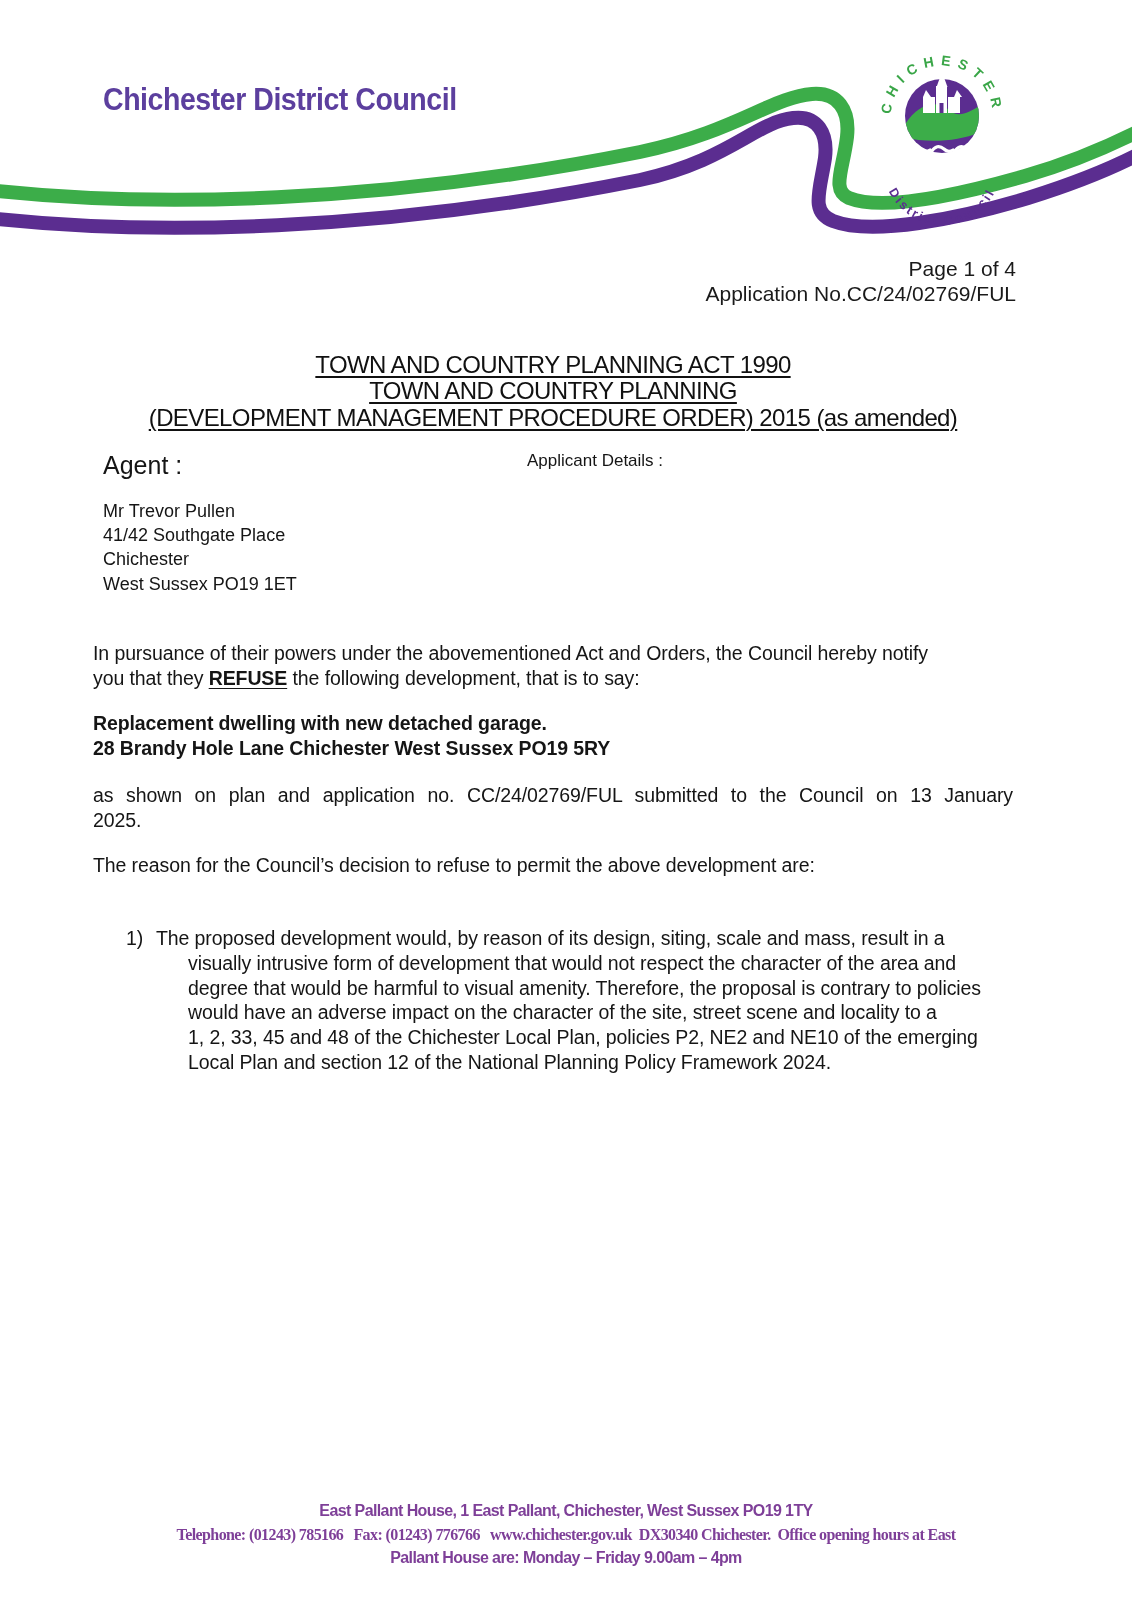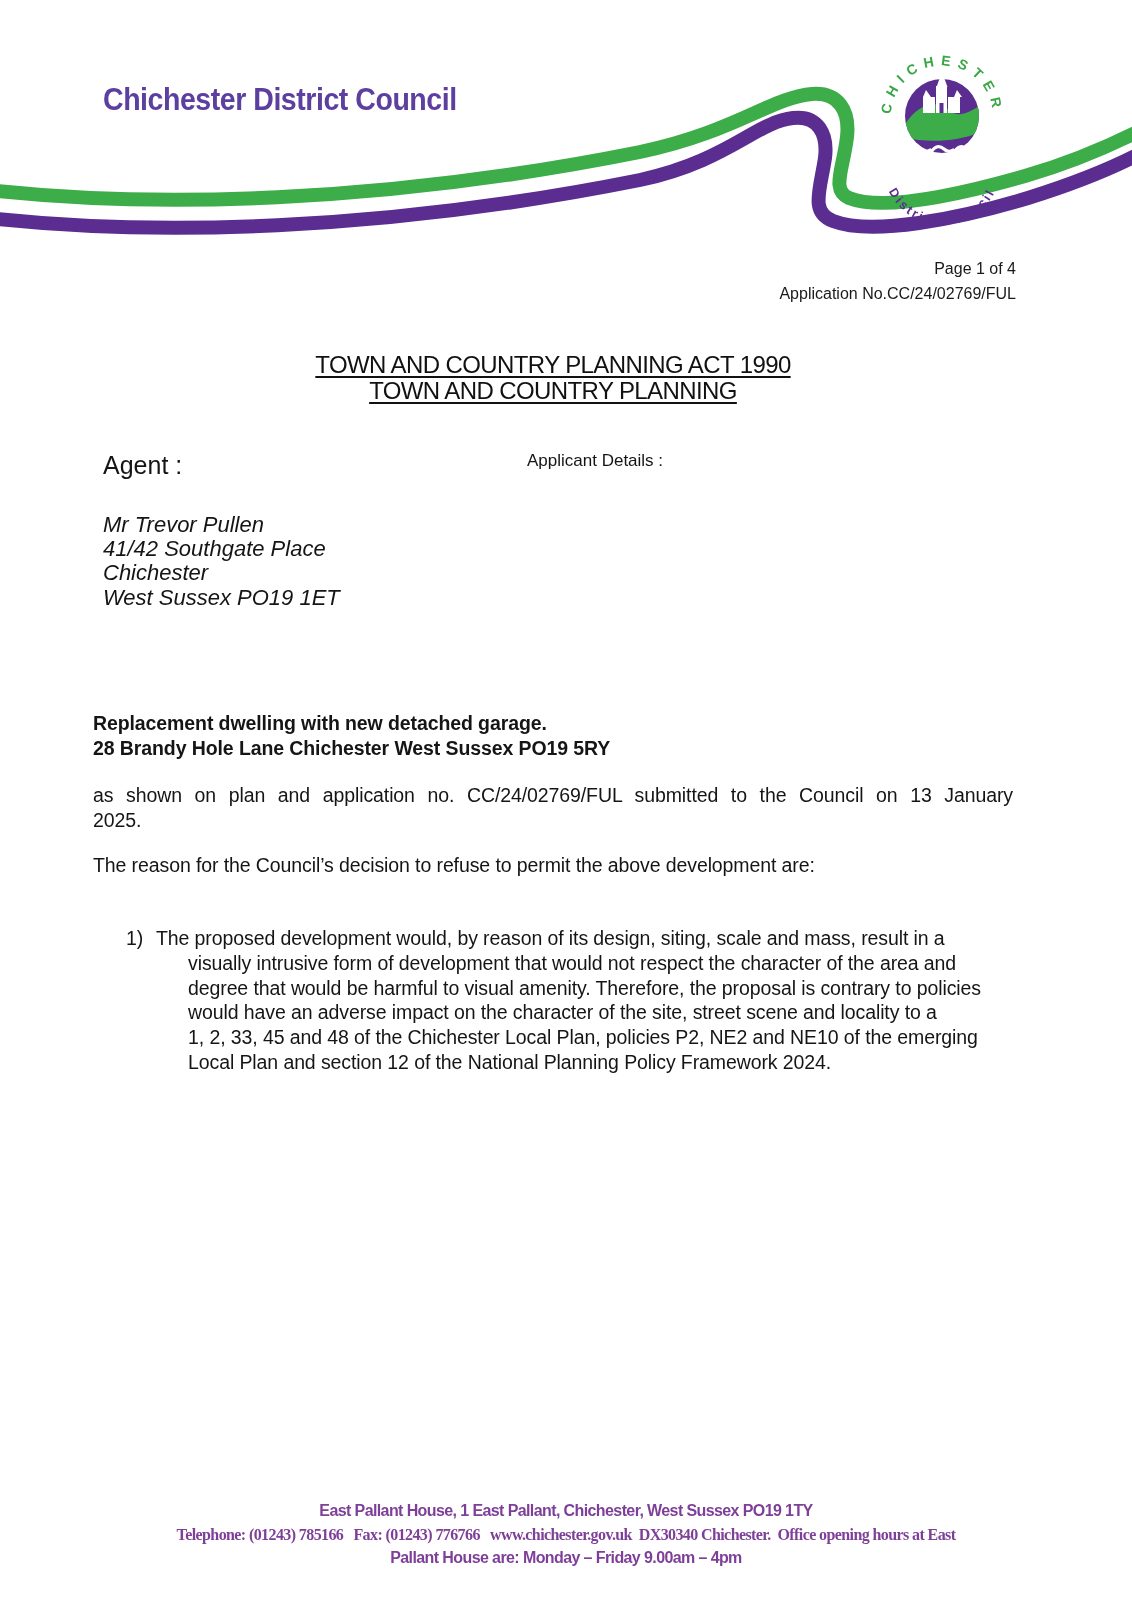--- a/index.html
+++ b/index.html
@@ -8,28 +8,28 @@
     font-family:"Liberation Sans", sans-serif;color:#151515;
   }
   .abs{position:absolute;}
   
   .wordmark{
     left:103px;top:82px;font-size:31px;font-weight:bold;color:#5c3f9e;
     letter-spacing:-0.5px;transform:scaleX(0.92);transform-origin:left top;white-space:nowrap;
   }
   .swoosh-svg{left:0;top:0;}
   
-  .pageinfo{right:116px;top:256px;text-align:right;font-size:16px;line-height:25px;color:#1a1a1a;}
+  .pageinfo{right:116px;top:256px;text-align:right;font-size:21px;line-height:25px;color:#1a1a1a;}
   
   .title{left:93px;top:352px;width:920px;text-align:center;font-size:24px;letter-spacing:-0.6px;line-height:26.4px;color:#111;}
   .title div{text-decoration:underline;text-underline-offset:3px;text-decoration-thickness:1.5px;}
   
   .party-label-agent{left:103px;top:451px;font-size:25px;}
   .party-label-applicant{left:527px;top:451px;font-size:17px;}
-  .agent-block{left:103px;top:513px;font-size:22px;line-height:24.2px;font-style:italic;}
+  .agent-block{left:103px;top:499px;font-size:18px;line-height:24.2px;}
   .applicant-block{left:527px;top:499px;font-size:19.5px;line-height:24.2px;}
   
   .bodytext{font-size:19.5px;line-height:24.8px;color:#151515;letter-spacing:-0.1px;}
   .notify{left:93px;top:641px;width:920px;}
   .devblock{left:93px;top:711px;width:920px;font-weight:bold;}
   .shown{left:93px;top:783px;width:920px;}
   .justify-line{text-align:justify;text-align-last:justify;}
   .reason-intro{left:93px;top:853px;width:920px;}
   .reason{left:111px;top:926px;width:930px;margin-left:10px;}
   .reason .rline{margin-left:67px;}
@@ -102,32 +102,37 @@
   <div class="abs wordmark">Chichester District Council</div>
 
   <div class="abs pageinfo">
     <div>Page 1 of 4</div>
     <div>Application No.CC/24/02769/FUL</div>
   </div>
 
   <div class="abs title">
     <div>TOWN AND COUNTRY PLANNING ACT 1990</div>
     <div>TOWN AND COUNTRY PLANNING</div>
+    <div>(DEVELOPMENT MANAGEMENT PROCEDURE ORDER) 2015 (as amended)</div>
   </div>
 
   <div class="abs party-label-agent">Agent :</div>
   <div class="abs party-label-applicant">Applicant Details :</div>
 
   <div class="abs agent-block">
     <div>Mr Trevor Pullen</div>
     <div>41/42 Southgate Place</div>
     <div>Chichester</div>
     <div>West Sussex PO19 1ET</div>
   </div>
 
+  <div class="abs bodytext notify">
+    <div>In pursuance of their powers under the abovementioned Act and Orders, the Council hereby notify</div>
+    <div><span>you that they </span><span class="refuse">REFUSE</span><span> the following development, that is to say:</span></div>
+  </div>
 
   <div class="abs bodytext devblock">
     <div>Replacement dwelling with new detached garage.</div>
     <div>28 Brandy Hole Lane Chichester West Sussex PO19 5RY</div>
   </div>
 
   <div class="abs bodytext shown">
     <div class="justify-line">as shown on plan and application no. CC/24/02769/FUL submitted to the Council on 13 January</div>
     <div>2025.</div>
   </div>

